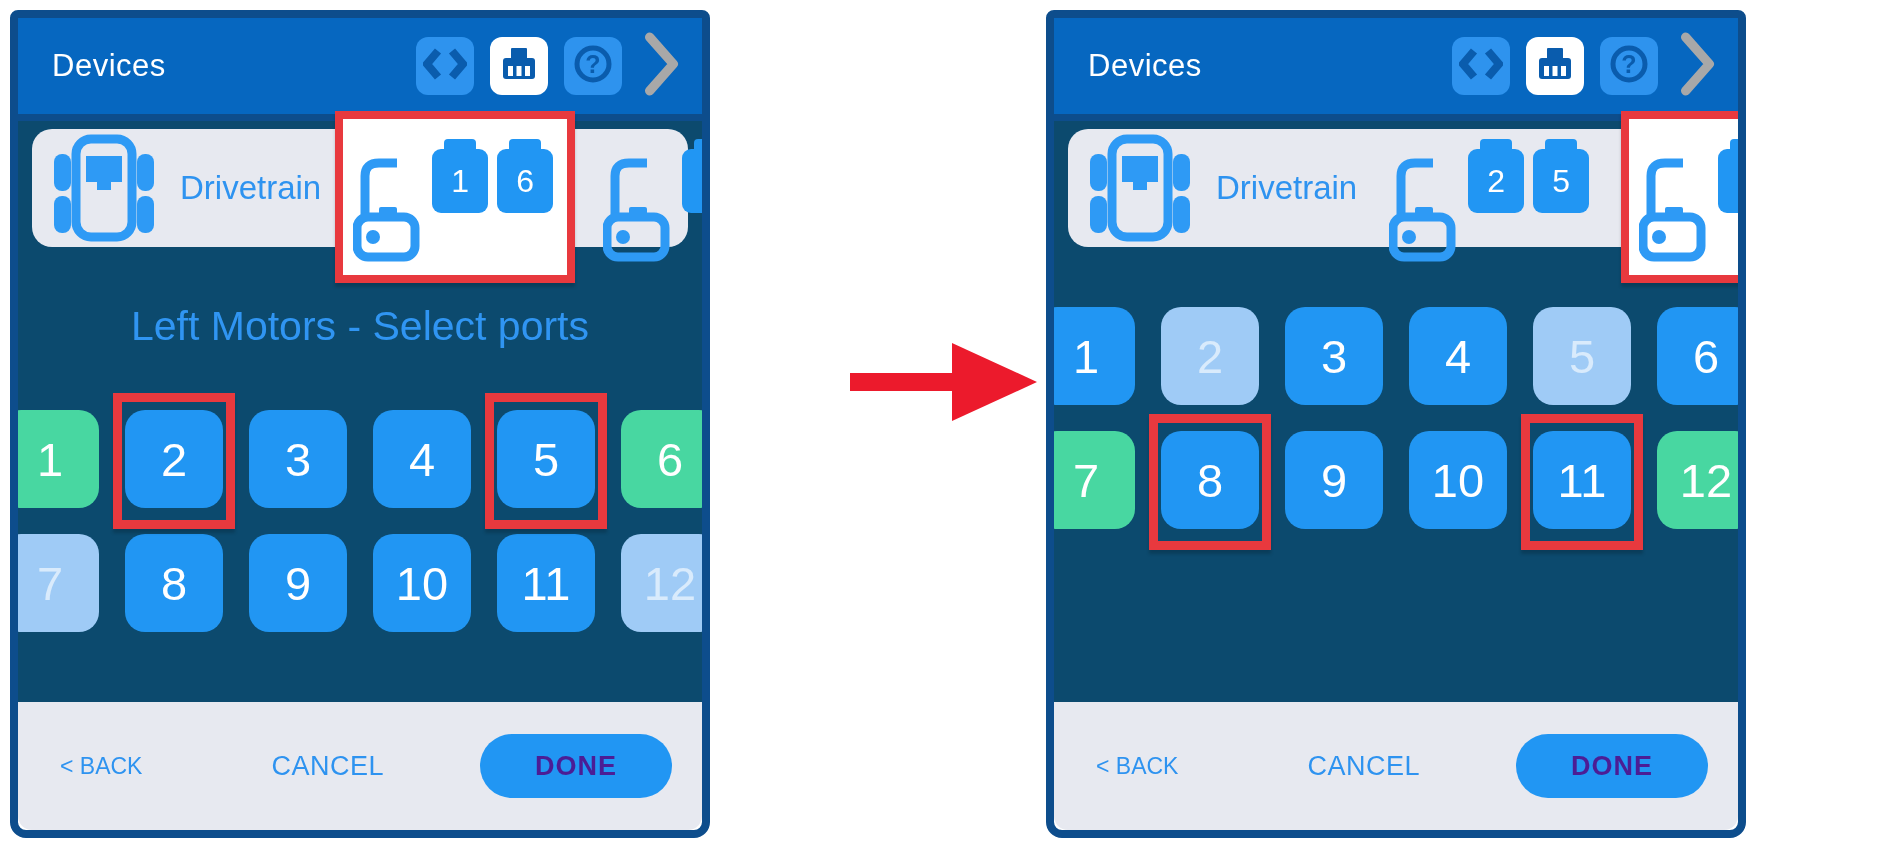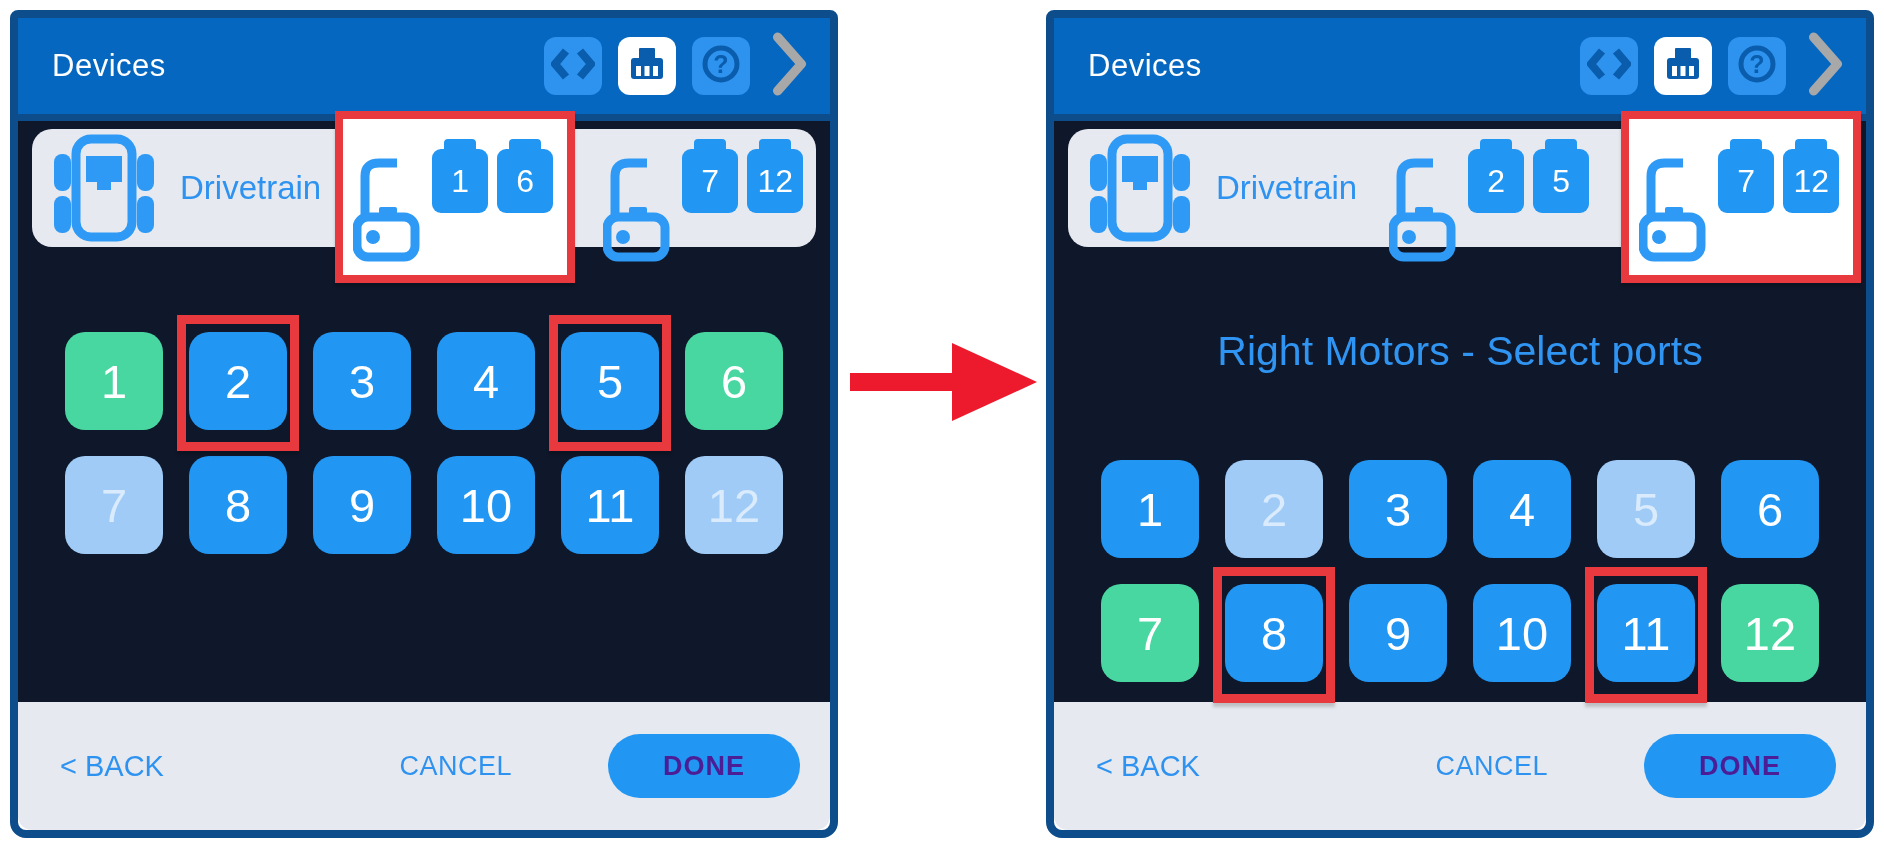--- a/index.html
+++ b/index.html
@@ -1,37 +1,37 @@
 <!DOCTYPE html>
 <html style="--header_blue: #0667c0; --panel_border: #0d4d8c; --tile_blue: #2e93ee; --glyph_blue: #0a5cad; --row_gray: #e7e9f0; --footer_gray: #e7e9f0; --label_blue: #2e93f0; --title_blue: #3095f2; --icon_blue: #2e9af5; --port_blue: #2196f3; --port_green: #48d7a1; --port_light: #9fcbf6; --port_light_text: #d9ebfc; --red_box: #e8393e; --arrow_red: #ec1a2c; --chevron_gray: #a8a8a8; --faded_icon: #b9d6f4;"><head>
 <meta charset="utf-8">
 <style>
   html,body{margin:0;padding:0;background:#ffffff;}
   body{width:1884px;height:861px;position:relative;overflow:hidden;
        font-family:"Liberation Sans","DejaVu Sans",sans-serif;}
 
-  .panel{position:absolute;top:10px;width:828px;height:828px;box-sizing:border-box;
+  .panel{position:absolute;top:10px;width:700px;height:828px;box-sizing:border-box;
          border:8px solid var(--panel_border);border-radius:8px 8px 16px 16px;
          background:#ffffff;display:flex;flex-direction:column;overflow:hidden;}
   .panel.left{left:10px;}
   .panel.right{left:1046px;}
 
   
   .header{height:96px;flex:0 0 auto;background:var(--header_blue);
           border-bottom:7px solid var(--panel_border);
           display:flex;align-items:center;padding:0 22px 0 34px;}
   .header-title{color:#ffffff;font-size:31px;letter-spacing:.5px;}
   .header-icons{margin-left:auto;display:flex;align-items:center;gap:16px;}
   .icon-tile{width:58px;height:58px;border-radius:12px;background:var(--tile_blue);
              display:flex;align-items:center;justify-content:center;cursor:pointer;}
   .icon-tile.white{background:#ffffff;}
   .hdr-chevron{margin-left:6px;display:flex;align-items:center;cursor:pointer;}
 
   
-  .content{flex:1 1 auto;background:#0f172a;display:flex;flex-direction:column;gap:25px;}
+  .content{flex:1 1 auto;background:#0c4a6e;display:flex;flex-direction:column;}
 
   .dt-row{position:relative;margin:8px 14px 0 14px;height:118px;flex:0 0 auto;
           background:var(--row_gray);border-radius:20px;
           display:flex;align-items:center;padding:0 22px;}
   .dt-icon{margin-right:26px;transform:translateY(2px);}
   .dt-label{color:var(--label_blue);font-size:33px;margin-right:14px;white-space:nowrap;}
 
   .motor-group{display:flex;align-items:flex-start;gap:9px;height:172px;align-self:center;
                transform:translateY(9px);padding:16px 14px 0 10px;box-sizing:border-box;
                border:8px solid transparent;margin-right:10px;}
@@ -60,21 +60,21 @@
   .port.selected{background:var(--port_green);}
   .port.unavailable{background:var(--port_light);color:var(--port_light_text);}
   .port-frame{display:none;position:absolute;inset:-17px -12px -21px -12px;
         border:9px solid var(--red_box);z-index:2;pointer-events:none;
         box-shadow:0 4px 3px rgba(0,0,0,.18);}
   .port-cell.boxed .port-frame{display:block;}
 
   
   .footer{margin-top:auto;height:128px;flex:0 0 auto;background:var(--footer_gray);
           border-radius:0 0 14px 14px;display:flex;align-items:center;padding:0 30px 0 42px;}
-  .back-link{color:var(--label_blue);font-size:29px;cursor:pointer;}
+  .back-link{color:var(--label_blue);font-size:23px;cursor:pointer;}
   .cancel-link{color:var(--label_blue);font-size:27px;cursor:pointer;
           margin-left:auto;margin-right:96px;letter-spacing:.5px;}
   .done-btn{width:192px;height:64px;border:none;border-radius:32px;cursor:pointer;
           background:var(--port_blue);color:#4c1d95;font-size:27px;font-weight:bold;
           letter-spacing:1px;font-family:inherit;}
 
   .arrow{position:absolute;left:848px;top:338px;}
 </style>
 </head>
 <body>
@@ -168,20 +168,21 @@
               <rect x="33" y="92" width="28" height="20" rx="3" fill="var(--faded_icon)"></rect>
               <rect x="20" y="40" width="54" height="38" rx="8" fill="var(--faded_icon)"></rect>
               <circle cx="47" cy="59" r="11" fill="none" stroke="var(--row_gray)" stroke-width="3.5" stroke-dasharray="52 17"></circle>
               <path d="M56 50 l7 -2 l-2 7 z" fill="var(--row_gray)"></path>
             </svg>
         </span>
 
       </div>
     </div>
 
+    <div class="panel-title">Left Motors - Select ports</div>
 
     <div class="port-grid">
 
     <div class="port-cell">
 
           <button class="port selected">
             <span class="port-num">1</span>
           </button>
         </div>
         <div class="port-cell boxed">
@@ -356,21 +357,20 @@
               <rect x="33" y="92" width="28" height="20" rx="3" fill="var(--faded_icon)"></rect>
               <rect x="20" y="40" width="54" height="38" rx="8" fill="var(--faded_icon)"></rect>
               <circle cx="47" cy="59" r="11" fill="none" stroke="var(--row_gray)" stroke-width="3.5" stroke-dasharray="52 17"></circle>
               <path d="M56 50 l7 -2 l-2 7 z" fill="var(--row_gray)"></path>
             </svg>
         </span>
 
       </div>
     </div>
 
-    <div class="panel-title">Right Motors - Select ports</div>
 
     <div class="port-grid">
 
     <div class="port-cell">
 
           <button class="port available">
             <span class="port-num">1</span>
           </button>
         </div>
         <div class="port-cell">

